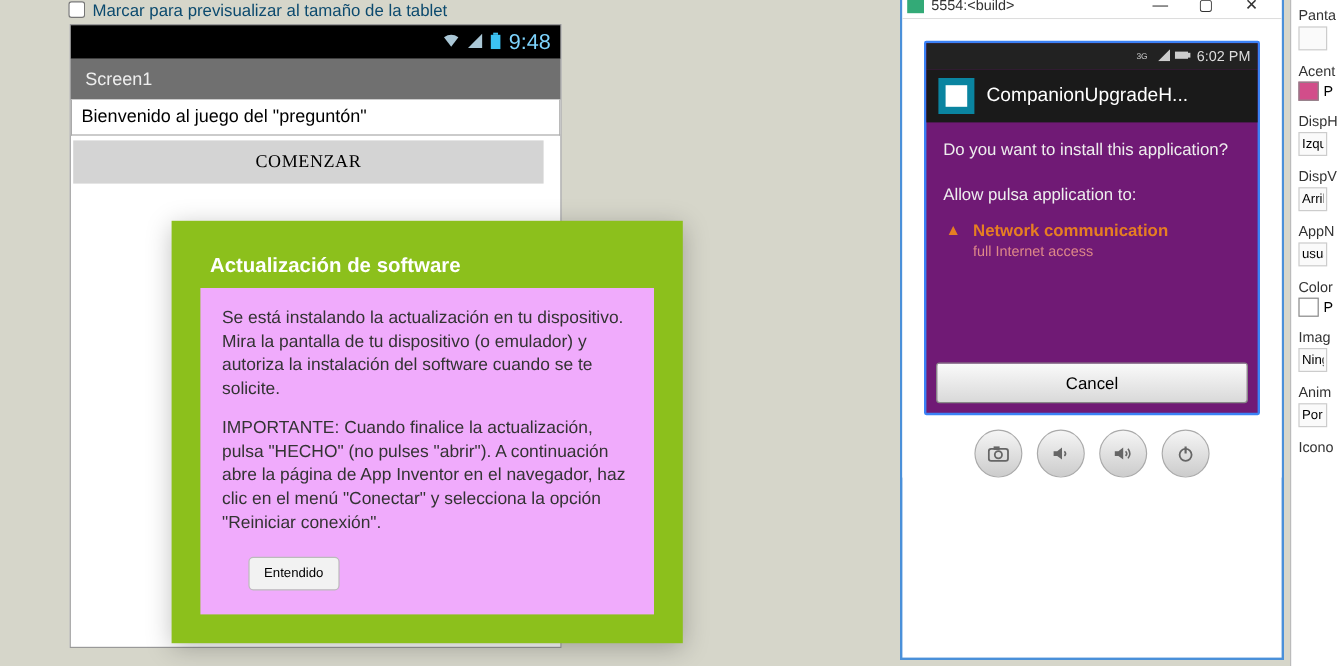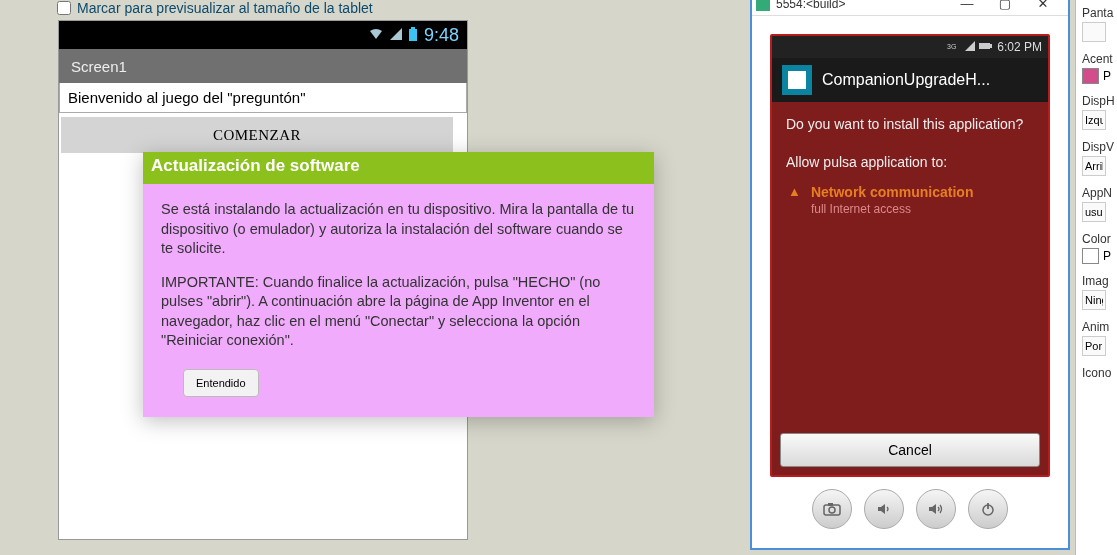--- a/index.html
+++ b/index.html
@@ -14,36 +14,36 @@
   .phone-frame { position: absolute; left: 58px; top: 20px; width: 410px; height: 520px; background: #fff; border: 1px solid #999; }
   .phone-statusbar { height: 28px; background: #000; display: flex; justify-content: flex-end; align-items: center; padding-right: 8px; gap: 6px; color: #3cc3f4; font-size: 14px; }
   .phone-statusbar .icon { color: #aac7d6; font-size: 13px; }
   .phone-statusbar .clock { color: #7dd3fc; font-size: 18px; font-weight: 400; }
   .screen-title-bar { height: 34px; background: #707070; color: #eee; display: flex; align-items: center; padding: 0 12px; font-size: 15px; }
   .app-body { padding: 0; }
   .welcome-text { background: #fff; padding: 6px 8px; font-size: 15px; border: 1px solid #aaa; border-top: none; }
   .comenzar-btn { width: 392px; margin: 4px 2px; height: 36px; background: #d4d4d4; border: none; font-size: 15px; letter-spacing: 0.5px; text-align: center; display: flex; align-items: center; justify-content: center; font-family: Liberation Serif, serif; }
 
   
-  .modal { position: absolute; left: 143px; top: 152px; width: 511px; background: #8cc01c; padding: 0; box-shadow: 0 4px 20px rgba(0,0,0,0.25); }
+  .modal { position: absolute; left: 143px; top: 184px; width: 426px; background: #8cc01c; padding: 24px; box-shadow: 0 4px 20px rgba(0,0,0,0.25); }
   .modal-title { color: #fff; font-size: 17px; font-weight: bold; padding: 4px 8px 8px; }
   .modal-body { background: #f0abfc; padding: 16px 18px 20px; }
   .modal-body p { font-size: 14.5px; color: #333; line-height: 1.35; margin-bottom: 14px; }
   .modal-body p:last-of-type { margin-bottom: 18px; }
   .entendido-btn { background: #f2f2f2; border: 1px solid #bbb; border-radius: 4px; padding: 7px 12px; font-size: 11px; cursor: pointer; margin-left: 22px; }
 
   
   .emu-window { position: absolute; left: 750px; top: -10px; width: 320px; height: 560px; background: #fff; border: 2px solid #4a90d9; }
   .emu-titlebar { height: 24px; background: #fff; display: flex; align-items: center; padding: 0 6px 0 4px; font-size: 12px; color: #333; border-bottom: 1px solid #ddd; }
   .emu-titlebar .emu-favicon { width: 14px; height: 14px; background: #3a7; margin-right: 6px; }
   .emu-titlebar .emu-title-text { flex: 1; }
   .emu-titlebar .win-btn { width: 38px; text-align: center; font-size: 13px; color: #333; cursor: pointer; }
 
   .emu-screen-area { padding: 18px 18px 0; background: #fff; }
-  .android-frame { width: 280px; height: 443px; background: #7f1d1d; border: 2px solid #b91c1c; border-radius: 2px; position: relative; }
+  .android-frame { width: 280px; height: 312px; background: #701a75; border: 2px solid #3b82f6; border-radius: 2px; position: relative; }
   .android-status { height: 22px; background: #222; display: flex; justify-content: flex-end; align-items: center; padding-right: 6px; gap: 4px; color: #ddd; font-size: 10px; }
   .android-status .clk { color: #ddd; font-size: 12px; }
   .install-header { height: 44px; background: #1a1a1a; display: flex; align-items: center; padding: 0 10px; gap: 10px; }
   .install-header .apk-icon { width: 30px; height: 30px; background: #0a84a0; display:flex; align-items:center; justify-content:center; }
   .install-header .apk-icon-inner { width:18px; height:18px; background:#fff; }
   .install-header .apk-name { color: #fff; font-size: 16px; overflow:hidden; white-space:nowrap; text-overflow:ellipsis; }
   .install-body { padding: 14px 14px 0; color: #eee; font-size: 14px; }
   .install-body .q { margin-bottom: 22px; }
   .install-body .allow { margin-bottom: 14px; }
   .perm-row { display: flex; align-items: flex-start; gap: 10px; margin-left: 2px; }

